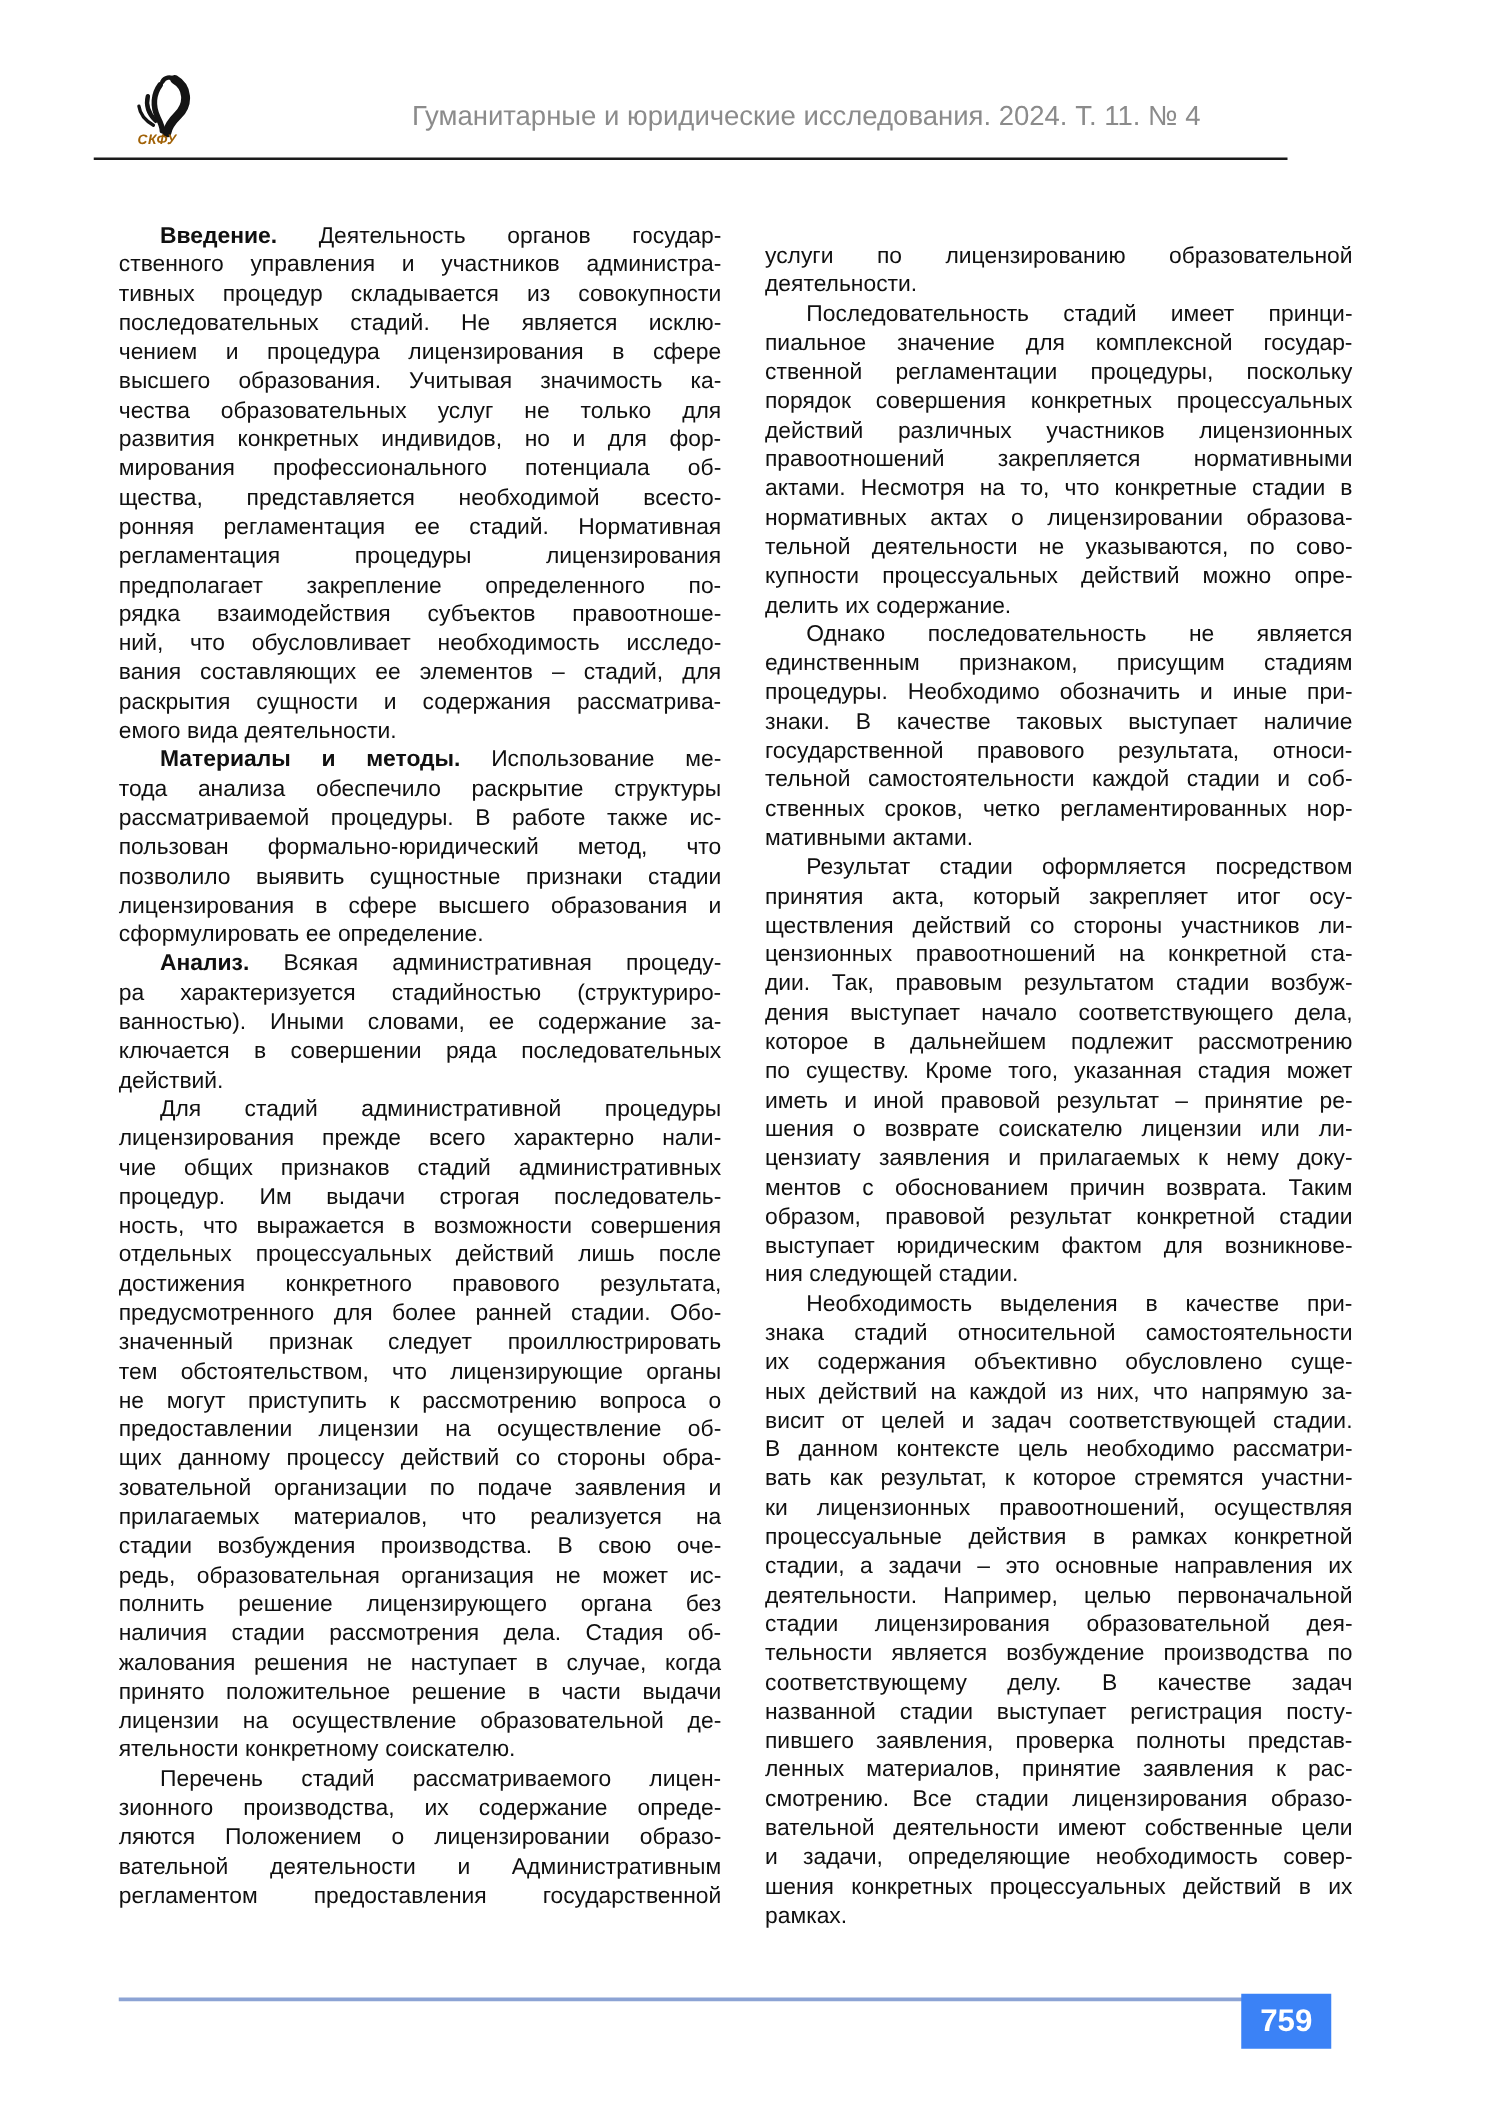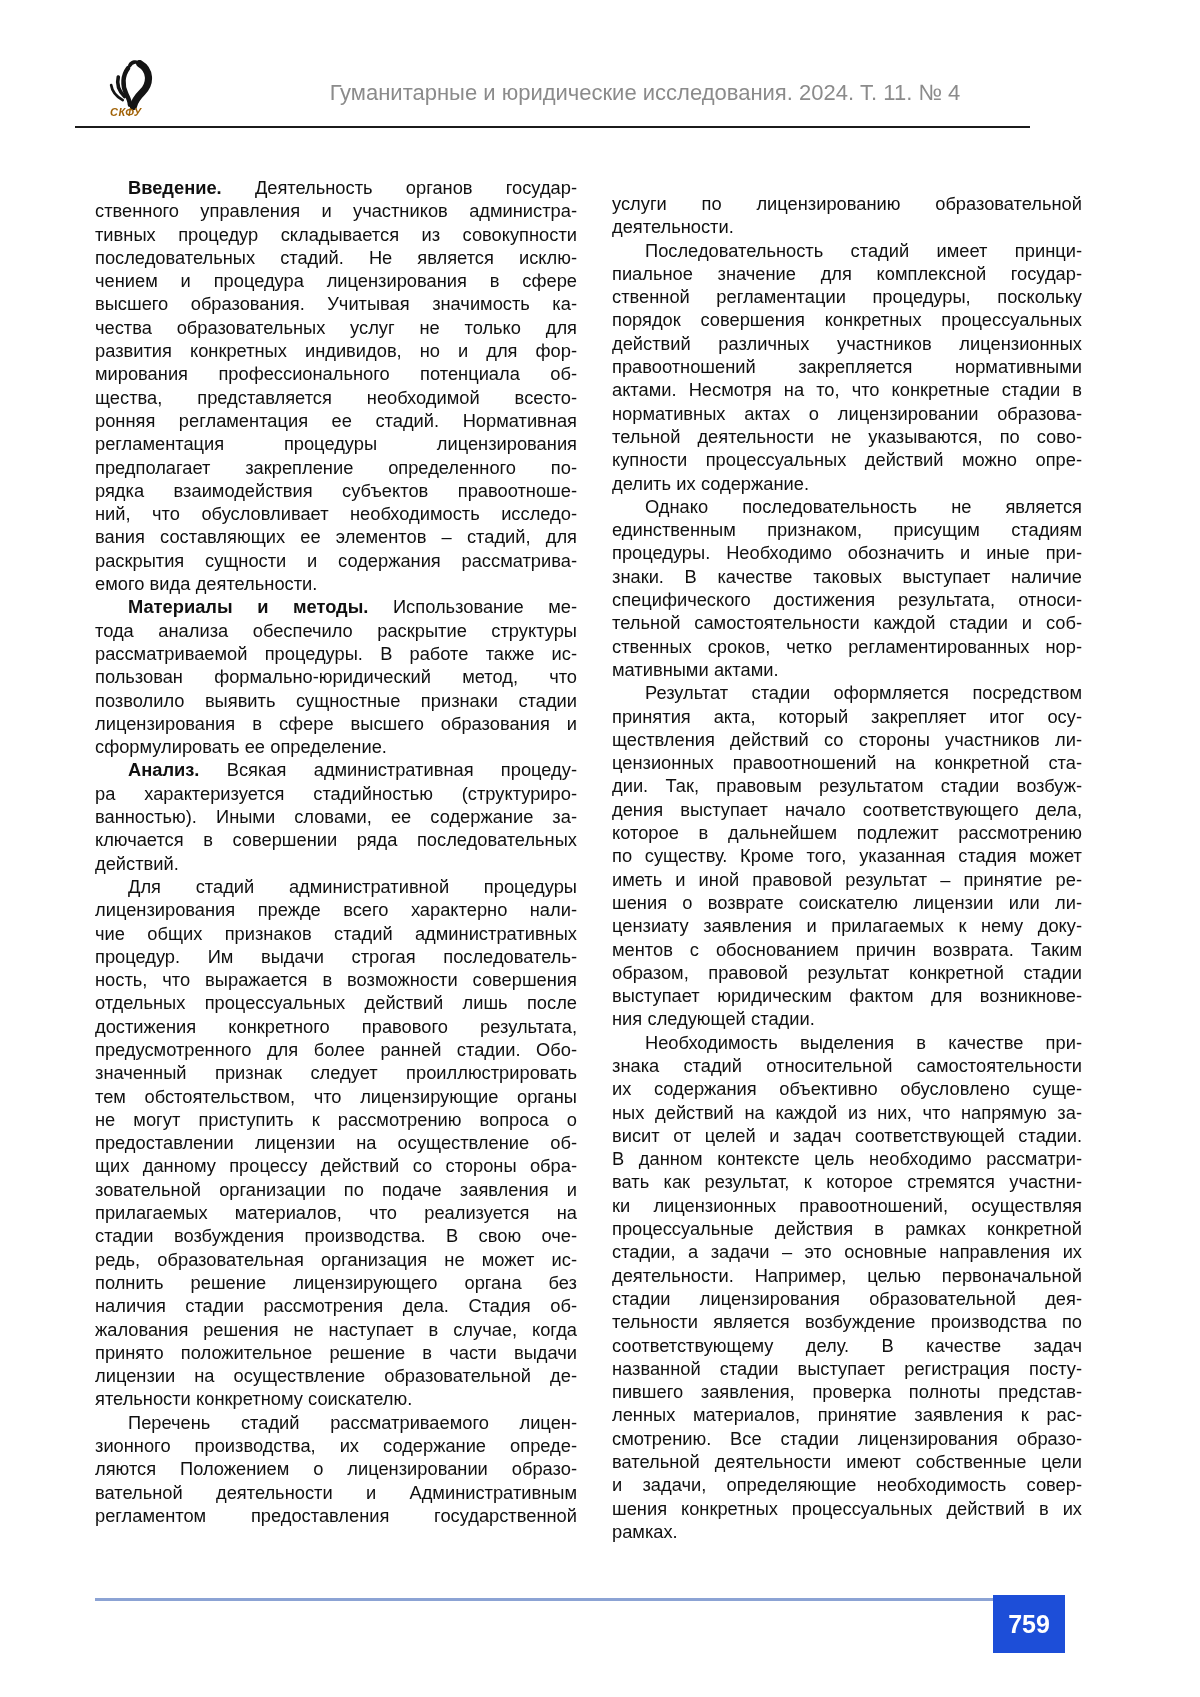--- a/index.html
+++ b/index.html
@@ -24,22 +24,22 @@
     box-sizing:border-box; height:23.3px; line-height:23.3px;
     text-align:justify; text-align-last:justify; overflow:hidden;
     word-spacing:.2px;
   }
   .line.indent { padding-left:33px; }
   .line.end { text-align-last:left; }
   .line b { font-weight:bold;margin-top:35px; }
   
   .footer-rule { position:absolute; left:95px; top:1598px; width:925px; height:3px; background:#8ca3d4; }
   .page-badge {
-    position:absolute; left:993px; top:1595px; width:72px; height:58px;
-    background:#1d4ed8; color:#ffffff; font-size:25px; font-weight:bold;
+    position:absolute; left:993px; top:1595px; width:72px; height:44px;
+    background:#3b82f6; color:#ffffff; font-size:25px; font-weight:bold;
     display:flex; align-items:center; justify-content:center;
   }
 </style>
 </head>
 <body>
 
 <div class="page">
 
   <div class="logo">
     <svg width="58" height="50" viewBox="0 0 64 56">
@@ -128,21 +128,21 @@
       <div class="line">правоотношений закрепляется нормативными</div>
       <div class="line">актами. Несмотря на то, что конкретные стадии в</div>
       <div class="line">нормативных актах о лицензировании образова-</div>
       <div class="line">тельной деятельности не указываются, по сово-</div>
       <div class="line">купности процессуальных действий можно опре-</div>
       <div class="line end">делить их содержание.</div>
       <div class="line indent">Однако последовательность не является</div>
       <div class="line">единственным признаком, присущим стадиям</div>
       <div class="line">процедуры. Необходимо обозначить и иные при-</div>
       <div class="line">знаки. В качестве таковых выступает наличие</div>
-      <div class="line">специфического достижения результата, относи-</div>
+      <div class="line">государственной правового результата, относи-</div>
       <div class="line">тельной самостоятельности каждой стадии и соб-</div>
       <div class="line">ственных сроков, четко регламентированных нор-</div>
       <div class="line end">мативными актами.</div>
       <div class="line indent">Результат стадии оформляется посредством</div>
       <div class="line">принятия акта, который закрепляет итог осу-</div>
       <div class="line">ществления действий со стороны участников ли-</div>
       <div class="line">цензионных правоотношений на конкретной ста-</div>
       <div class="line">дии. Так, правовым результатом стадии возбуж-</div>
       <div class="line">дения выступает начало соответствующего дела,</div>
       <div class="line">которое в дальнейшем подлежит рассмотрению</div>

